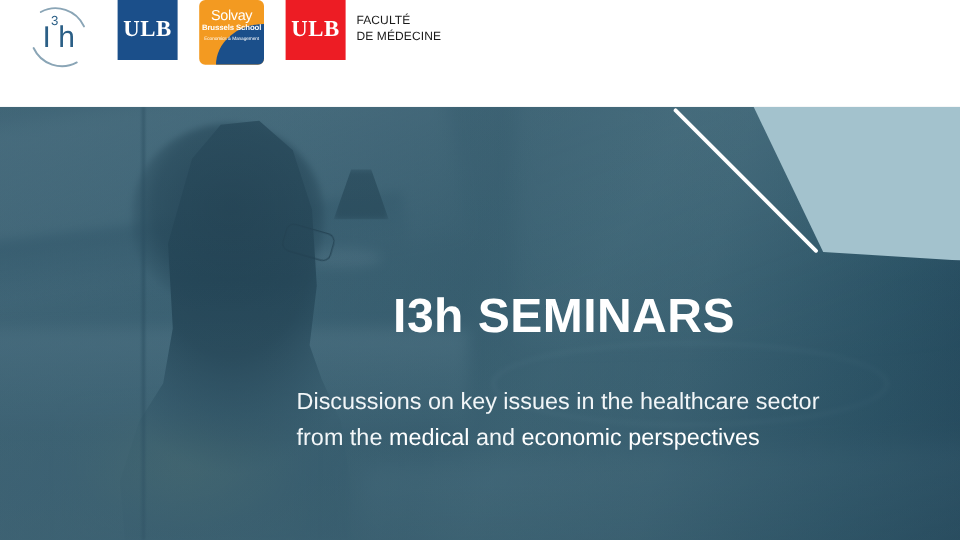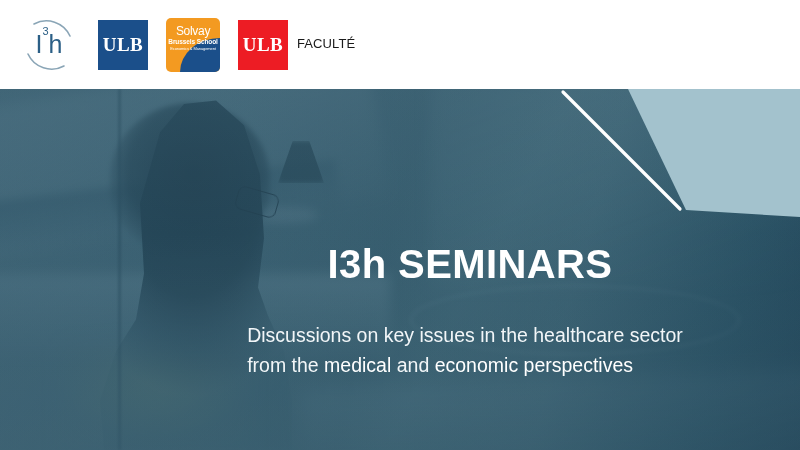--- a/index.html
+++ b/index.html
@@ -4,21 +4,21 @@
 <style>
   * { margin:0; padding:0; box-sizing:border-box; }
   html,body { width:800px; height:450px; overflow:hidden; background:#fff; }
   body { font-family:"Liberation Sans", sans-serif; }
 
   .slide { position:relative; width:800px; height:450px; overflow:hidden; background:#fff; }
 
   
   .logo-bar{
     position:absolute; left:0; top:0; width:800px; height:89px;
-    background:#ffffff; display:flex; align-items:center; padding-left:18px; gap:18px;
+    background:#ffffff; display:flex; align-items:flex-start; padding-left:18px; gap:18px;
     z-index:20;
   }
 
   
   .logo-i3h{ position:relative; width:62px; height:62px; display:flex; align-items:center; justify-content:center; }
   .logo-i3h svg{ position:absolute; left:0; top:0; }
   .i3h-text{
     position:relative; z-index:2; color:#2b5f86; font-size:25px; font-weight:400;
     letter-spacing:0px; line-height:1; font-family:"Liberation Sans", sans-serif;
   }
@@ -44,21 +44,21 @@
   .sv-l2{ position:relative; z-index:3; text-align:center; font-size:6.5px; font-weight:bold; line-height:1.5; letter-spacing:-0.1px; }
   .sv-l3{ position:relative; z-index:3; text-align:center; font-size:4px; line-height:1.6; letter-spacing:-0.1px; }
 
   
   .logo-fac{ display:flex; align-items:center; gap:9px; }
   .logo-ulb-red{
     width:50px; height:50px; background:#ed1c24; color:#ffffff;
     display:flex; align-items:center; justify-content:center;
     font-family:"Liberation Serif", serif; font-weight:bold; font-size:19px; letter-spacing:0.5px;
   }
-  .fac-text{ color:#1a1a1a; font-size:13px; line-height:1.28; font-weight:400; letter-spacing:0.1px; }
+  .fac-text{ color:#1a1a1a; font-size:10px; line-height:1.28; font-weight:400; letter-spacing:0.1px; }
 
   
   .hero{
     position:absolute; left:0; top:89px; width:800px; height:361px; overflow:hidden;
     background:#4e7385;
   }
 
   
   .bg-base{
     position:absolute; inset:0;
@@ -194,20 +194,21 @@
       <div class="sv-l2">Brussels School</div>
       <div class="sv-l3">Economics &amp; Management</div>
     </div>
 
     <div class="logo-fac">
       <div class="logo-ulb-red">
         <span>ULB</span>
       </div>
       <div class="fac-text">
         <div>FACULTÉ</div>
+        <div>DE MÉDECINE</div>
       </div>
     </div>
   </div>
 
   <div class="hero">
 
     <div class="bg-base"></div>
     <div class="win-right"></div>
     <div class="ceiling"></div>
     <div class="ceiling2"></div>

